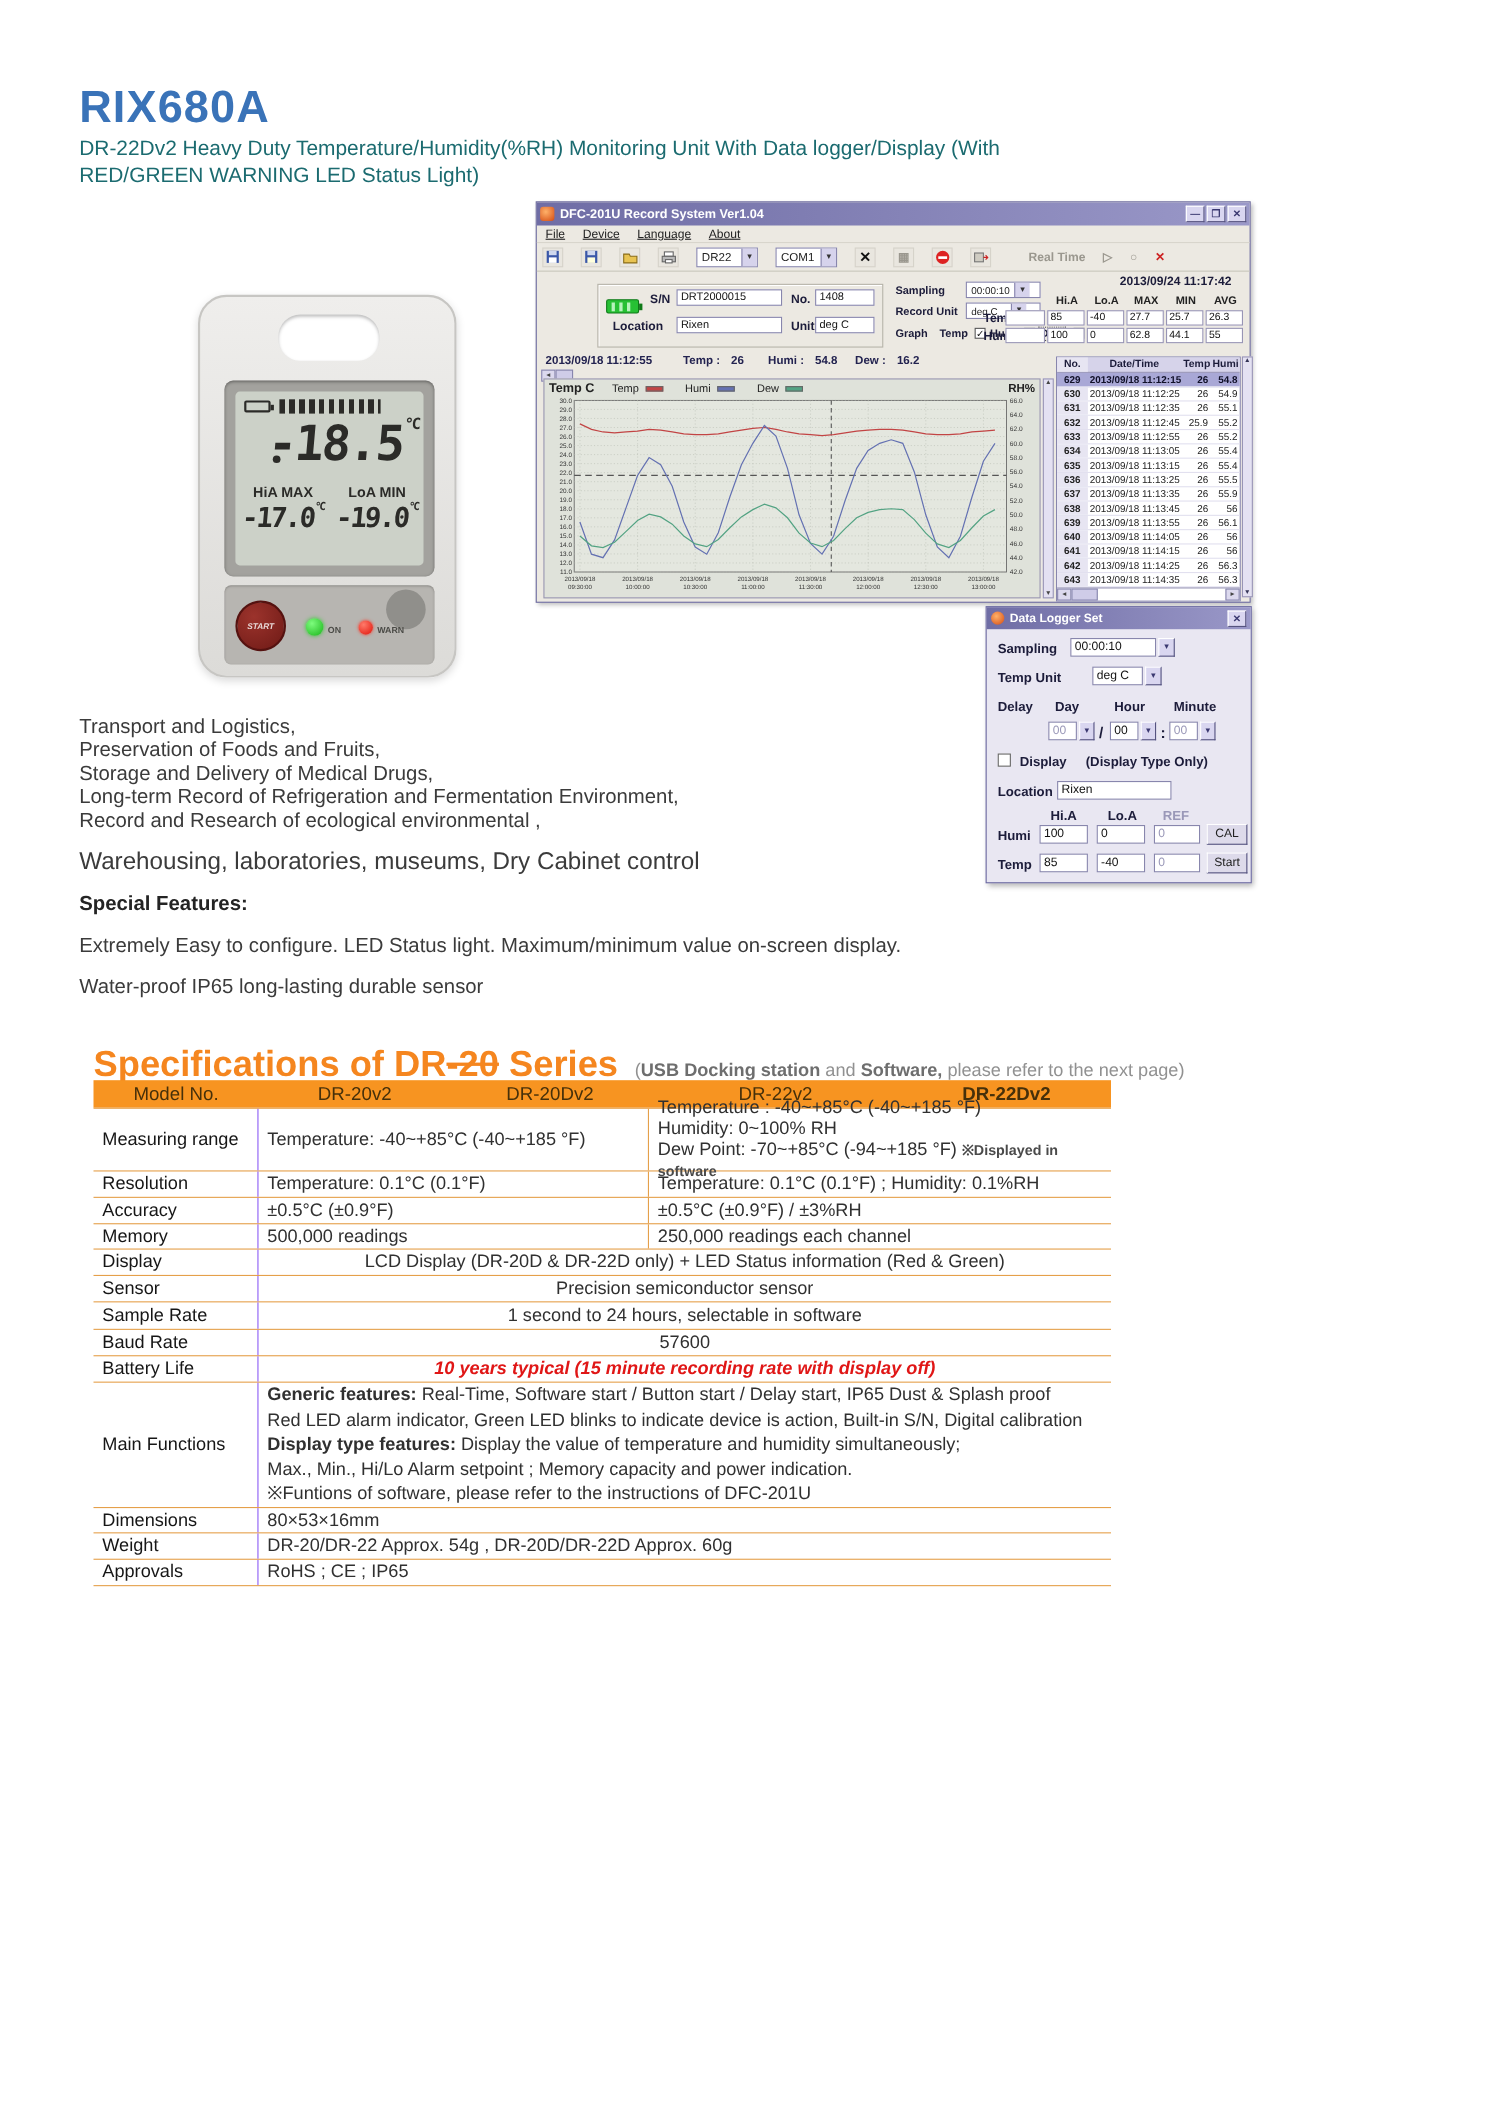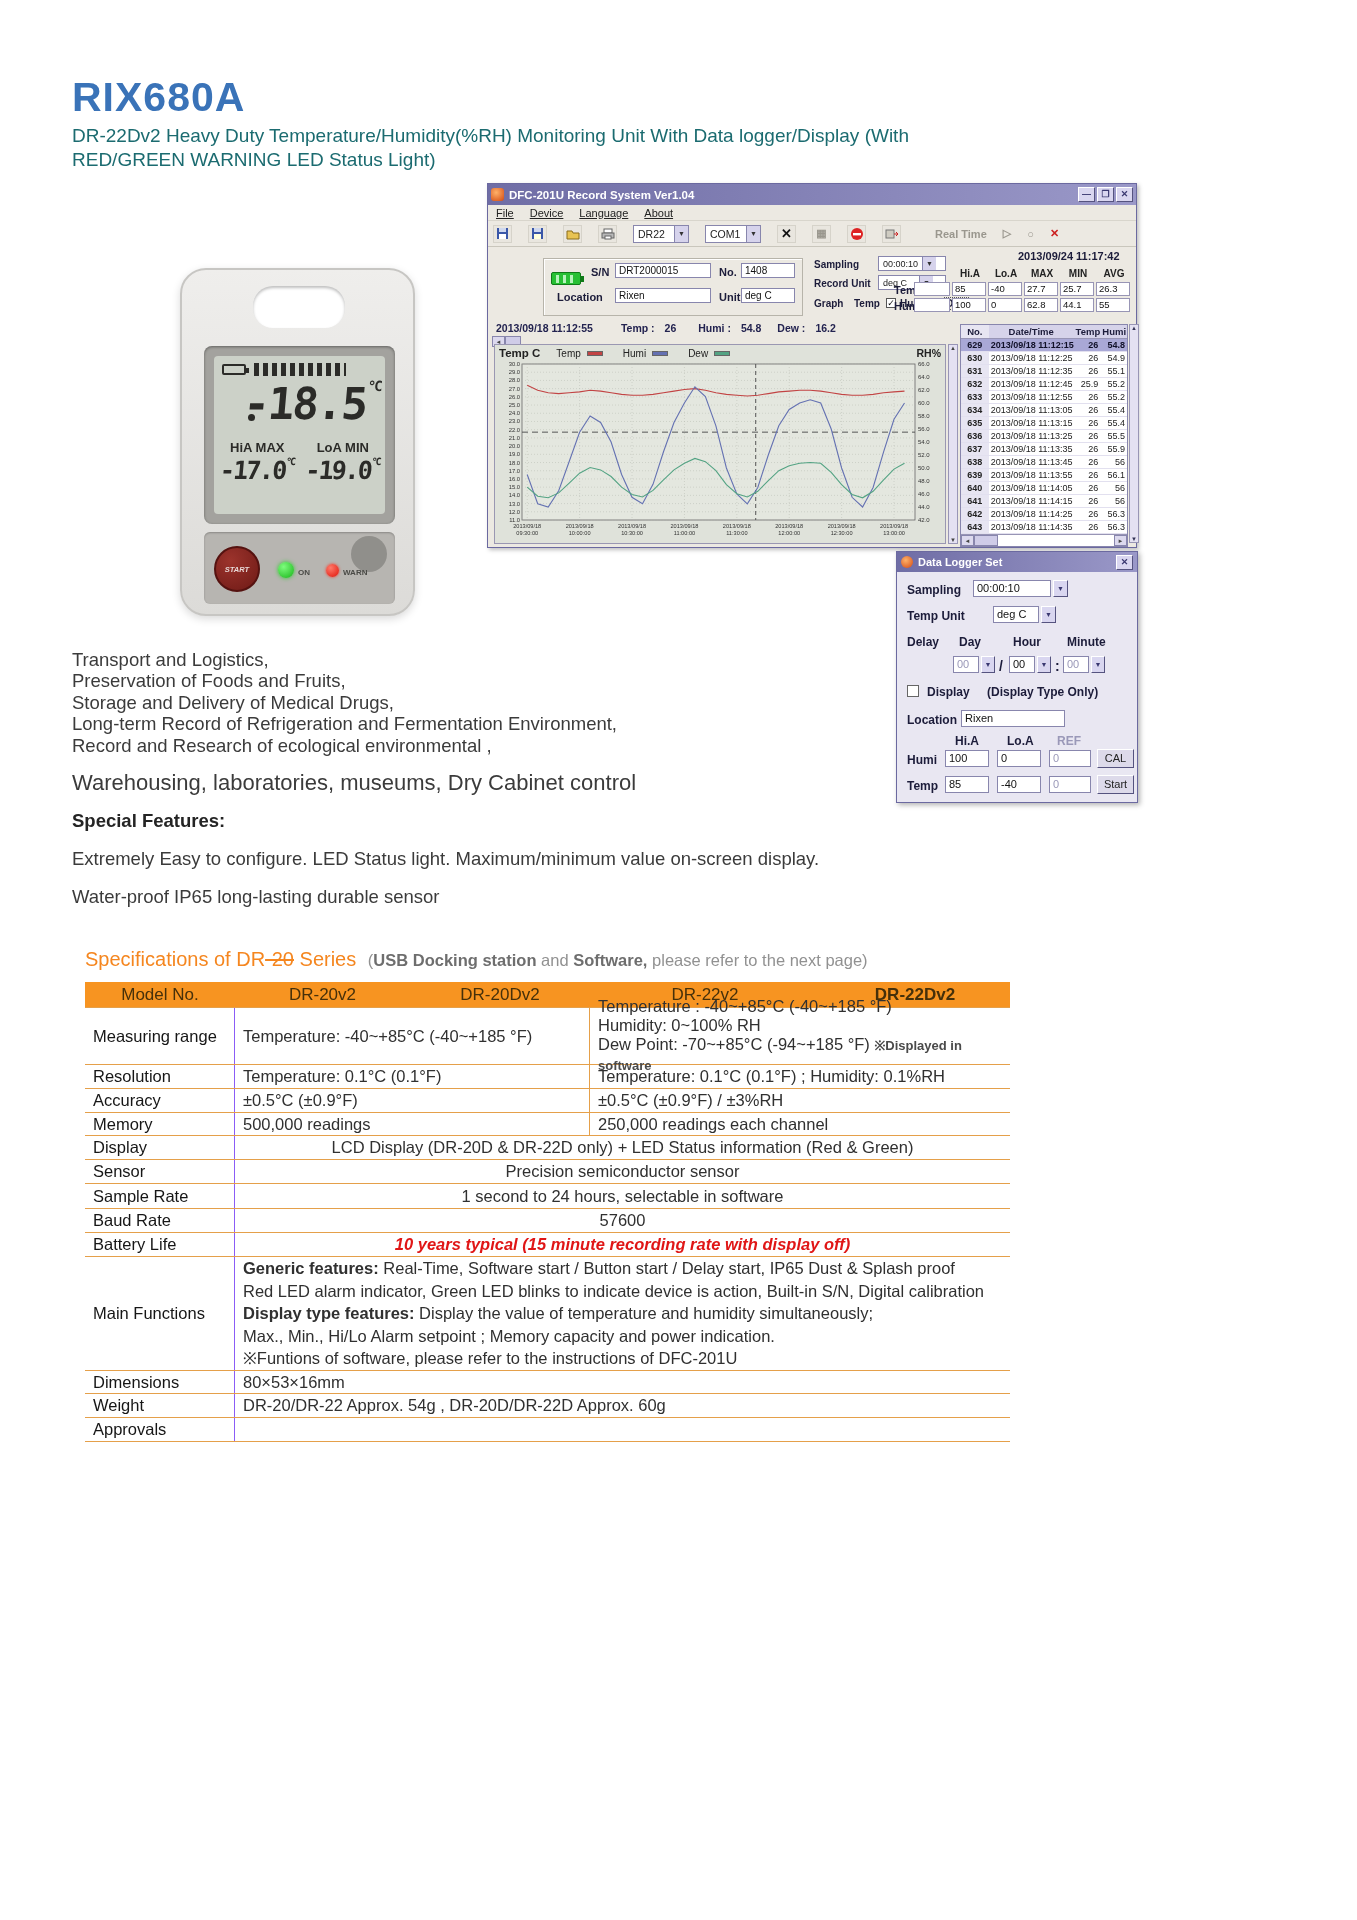--- a/index.html
+++ b/index.html
@@ -90,21 +90,21 @@
 
 
 .apps{position:absolute;left:72px;top:649px;font-size:18.5px;line-height:21.4px;color:#3b3b3b}
 .apps2{position:absolute;left:72px;top:770px;font-size:22px;color:#3b3b3b}
 .feat-title{position:absolute;left:72px;top:810px;font-size:18.5px;font-weight:bold;color:#242424}
 .feat1{position:absolute;left:72px;top:848px;font-size:18.5px;color:#3b3b3b}
 .feat2{position:absolute;left:72px;top:886px;font-size:18.5px;color:#3b3b3b}
 
 
 .spec-head{position:absolute;left:85px;top:948px;width:1000px}
-.spec-title{font-size:20px;color:#f5861f;font-weight:normal}
+.spec-title{font-size:33px;color:#f5861f;font-weight:bold}
 .struck{text-decoration:line-through}
 .spec-note{font-size:16.5px;color:#919191;margin-left:6px}
 .spec-note b{color:#6e6e6e}
 .stbl{position:absolute;left:85px;top:982px;width:925px;border-bottom:1px solid #e5a04a;font-size:16.5px;color:#303030}
 .sr{display:flex;border-top:1px solid #e5a04a;align-items:stretch}
 .sr .c{display:flex;flex-direction:column;justify-content:center;padding:2px 8px}
 .sr .lab{width:150px;font-weight:normal;color:#161616;border-right:1px solid #8b5cf6;justify-content:center}
 .sr .left{width:355px;border-right:1px solid #e5a04a}
 .sr .right{width:420px}
 .sr .span{width:775px;align-items:center;text-align:center}
@@ -636,14 +636,15 @@
   <div class="sr" style="height:23px">
     <div class="c lab">Dimensions</div>
     <div class="c span lft">80×53×16mm</div>
   </div>
   <div class="sr" style="height:24px">
     <div class="c lab">Weight</div>
     <div class="c span lft">DR-20/DR-22 Approx. 54g , DR-20D/DR-22D Approx. 60g</div>
   </div>
   <div class="sr" style="height:24px">
     <div class="c lab">Approvals</div>
+    <div class="c span lft">RoHS ; CE ; IP65</div>
   </div>
 </div>
 
 </body></html>

